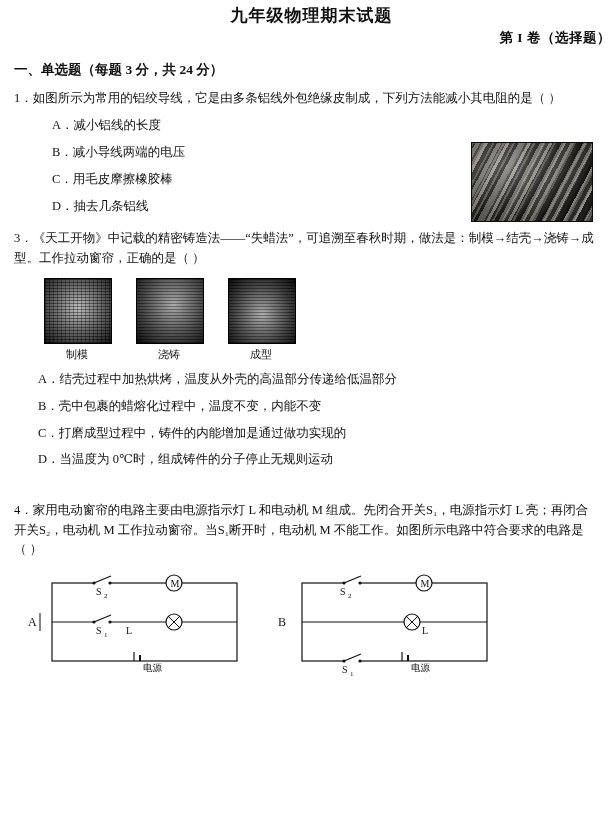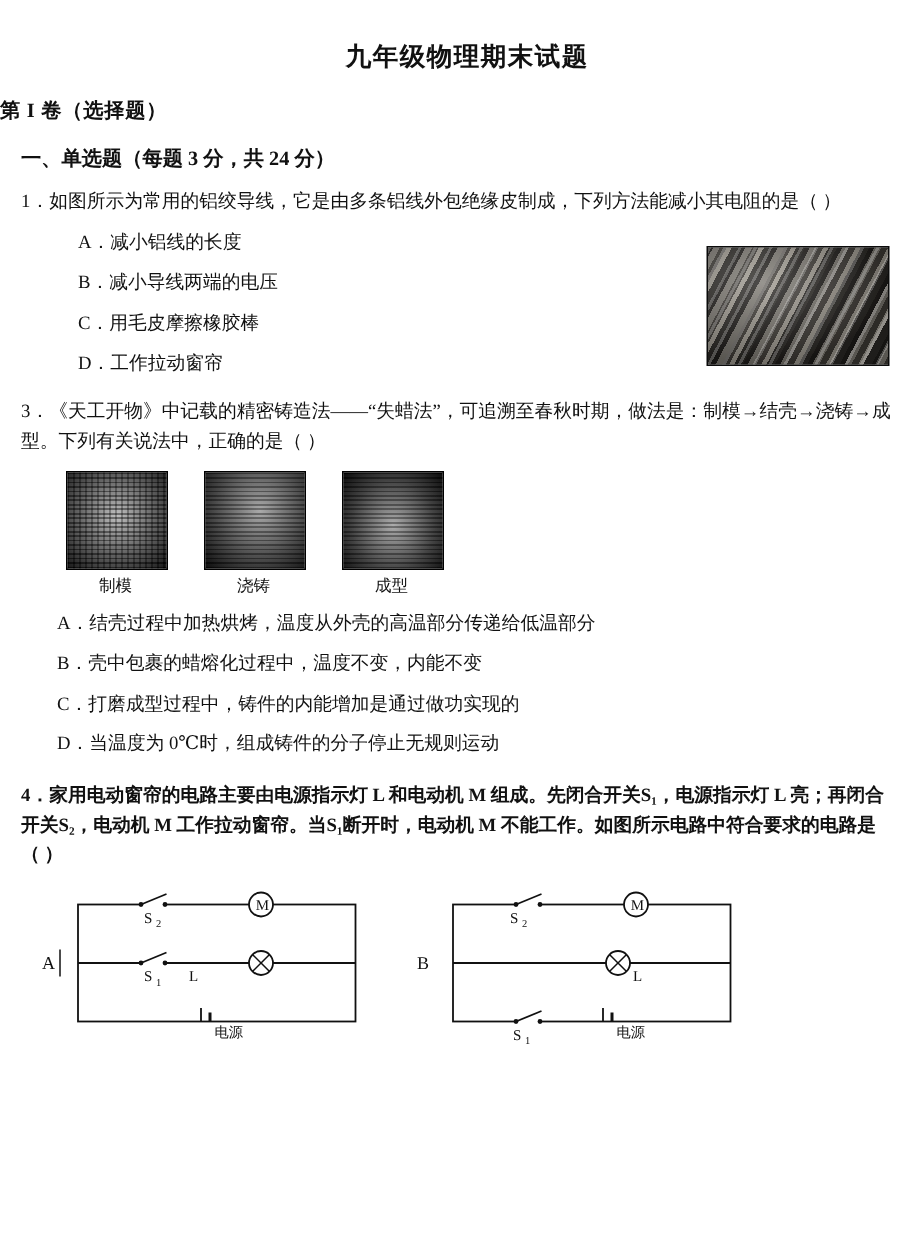--- a/index.html
+++ b/index.html
@@ -14,28 +14,28 @@
     position:relative;
     width:611px;height:829px;
     padding:0;
     box-sizing:border-box;
   }
   .title{
     text-align:center;
     font-size:17px;
     font-weight:bold;
     letter-spacing:1px;
-    margin-top:26px;
+    margin-top:4px;
     padding-left:12px;
   }
   .subtitle{
-    text-align:left;
+    text-align:right;
     font-size:13.5px;
     font-weight:bold;
-    margin-top:16px;
+    margin-top:2px;
     letter-spacing:0.5px;
   }
   .section-head{
     font-size:13.5px;
     font-weight:bold;
     margin:14px 0 0 14px;
   }
   .q{
     font-size:12.5px;
     line-height:1.55;
@@ -132,28 +132,28 @@
   <div class="title">九年级物理期末试题</div>
   <div class="subtitle">第 I 卷（选择题）</div>
   <div class="section-head">一、单选题（每题 3 分，共 24 分）</div>
 
   <div class="q">
     <span>1．</span><span>如图所示为常用的铝绞导线，它是由多条铝线外包绝缘皮制成，下列方法能减小其电阻的是（      ）</span>
     <div class="opts">
       <div class="opt">A．减小铝线的长度</div>
       <div class="opt">B．减小导线两端的电压</div>
       <div class="opt">C．用毛皮摩擦橡胶棒</div>
-      <div class="opt">D．工作拉动窗帘</div>
+      <div class="opt">D．抽去几条铝线</div>
     </div>
   </div>
   <div class="photo-wire"></div>
 
 
   <div class="q q3" style="margin-top:14px;">
-    <span>3．</span><span>《天工开物》中记载的精密铸造法——“失蜡法”，可追溯至春秋时期，做法是：制模→结壳→浇铸→成型。下列有关说法中，正确的是（      ）</span>
+    <span>3．</span><span>《天工开物》中记载的精密铸造法——“失蜡法”，可追溯至春秋时期，做法是：制模→结壳→浇铸→成型。工作拉动窗帘，正确的是（      ）</span>
   </div>
   <div class="proc-row">
     <div class="proc">
       <div class="proc-img p1"></div>
       <div class="proc-cap">制模</div>
     </div>
     <div class="proc">
       <div class="proc-img p3"></div>
       <div class="proc-cap">浇铸</div>
     </div>
@@ -162,21 +162,21 @@
       <div class="proc-cap">成型</div>
     </div>
   </div>
   <div class="opts" style="margin-top:4px;">
     <div class="opt">A．结壳过程中加热烘烤，温度从外壳的高温部分传递给低温部分</div>
     <div class="opt">B．壳中包裹的蜡熔化过程中，温度不变，内能不变</div>
     <div class="opt">C．打磨成型过程中，铸件的内能增加是通过做功实现的</div>
     <div class="opt">D．当温度为 0℃时，组成铸件的分子停止无规则运动</div>
   </div>
 
-  <div class="q" style="margin-top:16px;font-weight:bold;">
+  <div class="q" style="margin-top:32px;">
     <span>4．</span><span>家用电动窗帘的电路主要由电源指示灯 L 和电动机 M 组成。先闭合开关S₁，电源指示灯 L 亮；再闭合开关S₂，电动机 M 工作拉动窗帘。当S₁断开时，电动机 M 不能工作。如图所示电路中符合要求的电路是（      ）</span>
   </div>
 
   <div class="circuits">
 
     <svg width="250" height="108" viewBox="0 0 250 108" style="position:absolute;left:22px;top:2px;">
 
       <rect x="30" y="10" width="185" height="78" fill="none" stroke="#111" stroke-width="1.2"></rect>
 
       <line x1="30" y1="49" x2="215" y2="49" stroke="#111" stroke-width="1.2"></line>

